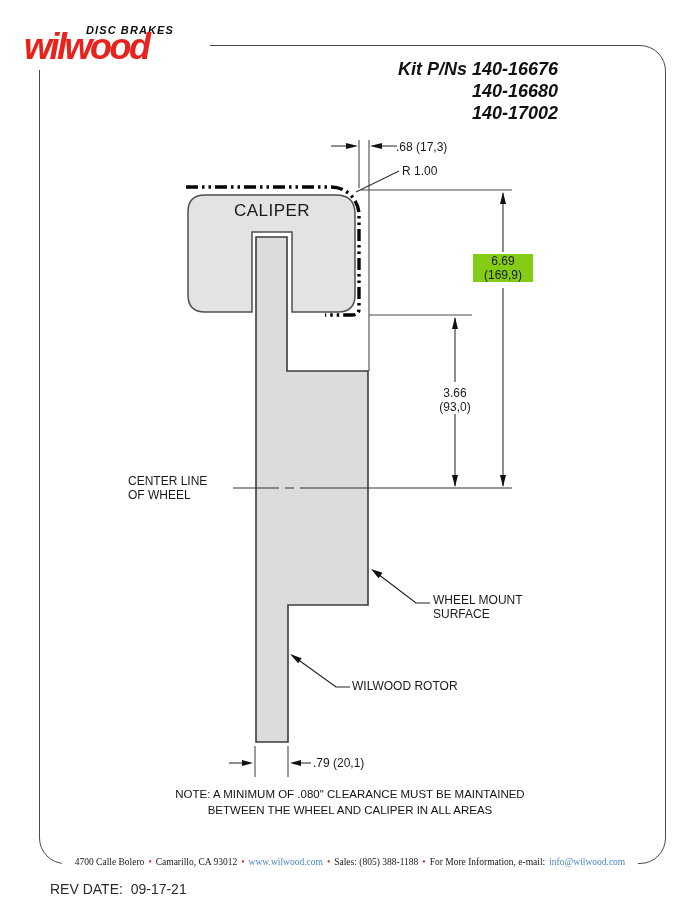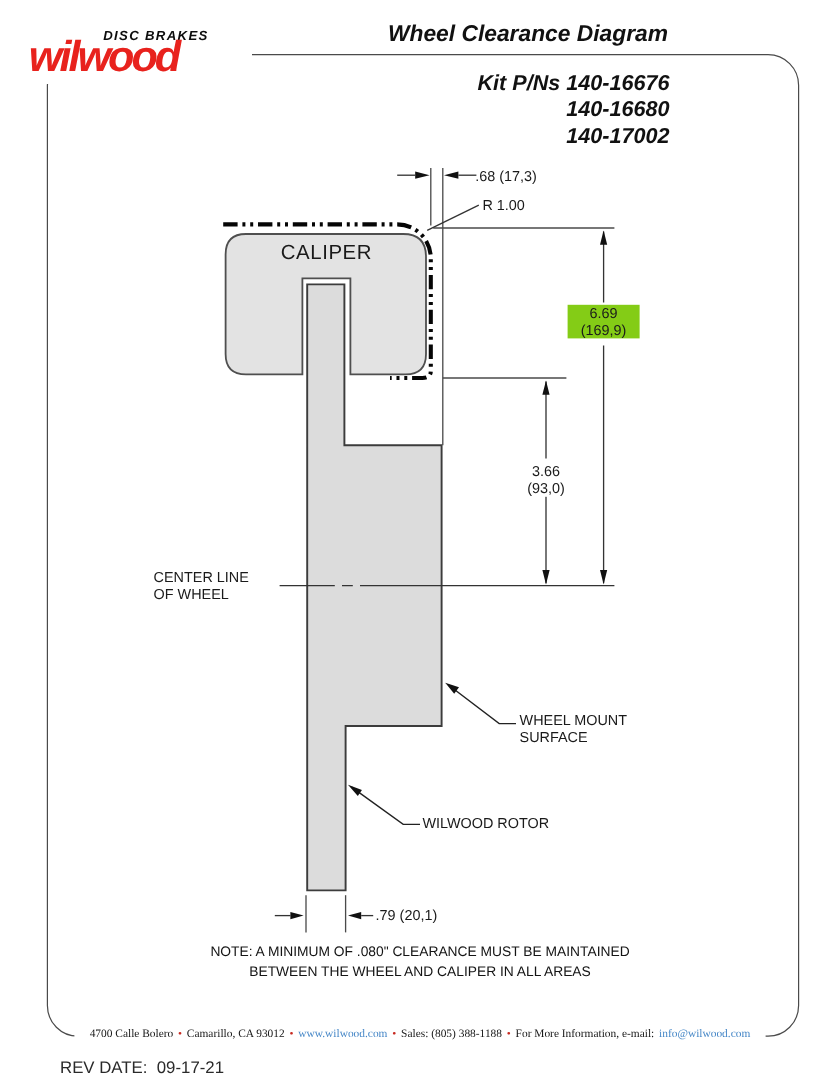--- a/index.html
+++ b/index.html
@@ -51,21 +51,20 @@
 
 <div class="page">
 
   <div class="sheet-border"></div>
 
   <div class="logo">
     <div class="logo-tagline">DISC BRAKES</div>
     <div class="logo-brand" style="color:#e8221d;">wilwood</div>
   </div>
 
-  <div class="title">Wheel Clearance Diagram</div>
   <div class="kit">
     <div>Kit P/Ns 140-16676</div>
     <div>140-16680</div>
     <div>140-17002</div>
   </div>
 
   <svg class="draw" width="700" height="906" viewBox="0 0 700 906">
 
     <path d="M 252 312 L 205 312 Q 188 312 188 295 L 188 212 Q 188 195 205 195 L 336 195 Q 355 195 355 214 L 355 295 Q 355 312 338 312 L 292 312 L 292 232 L 252 232 Z" fill="#e3e3e3" stroke="#4f4f4f" stroke-width="1.5"></path>
 

